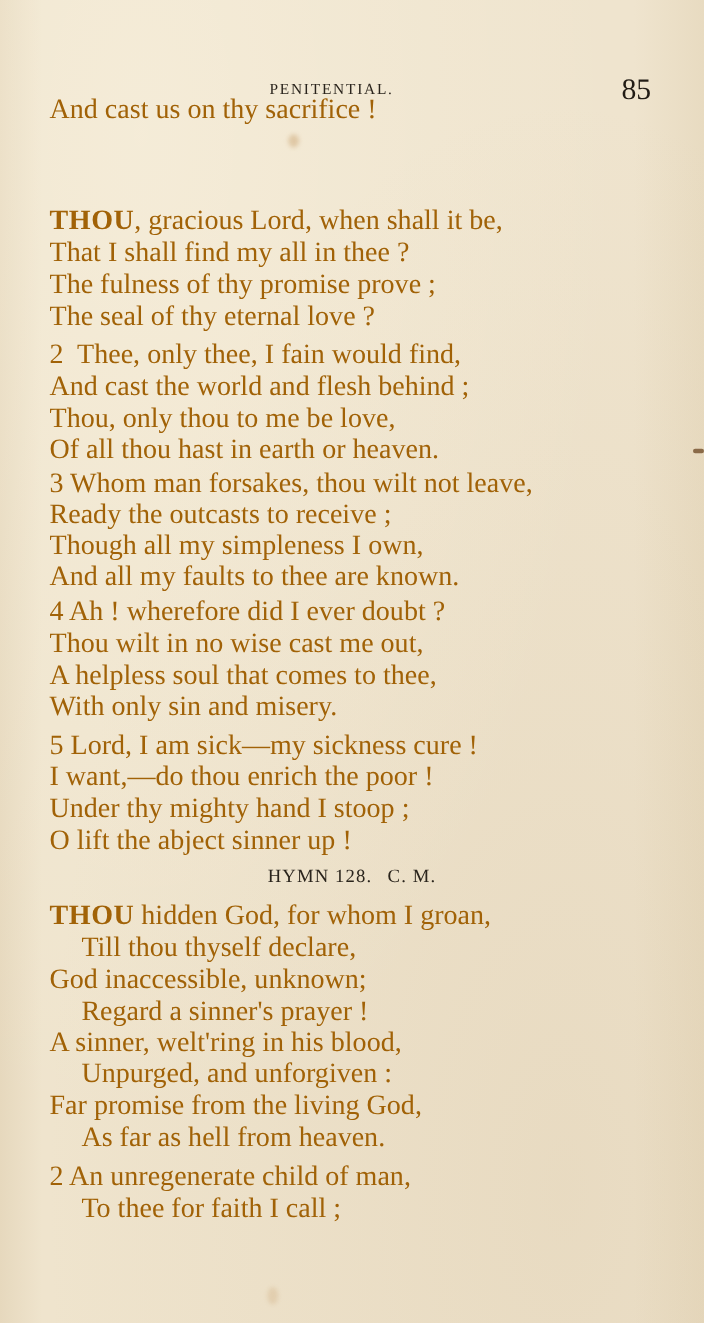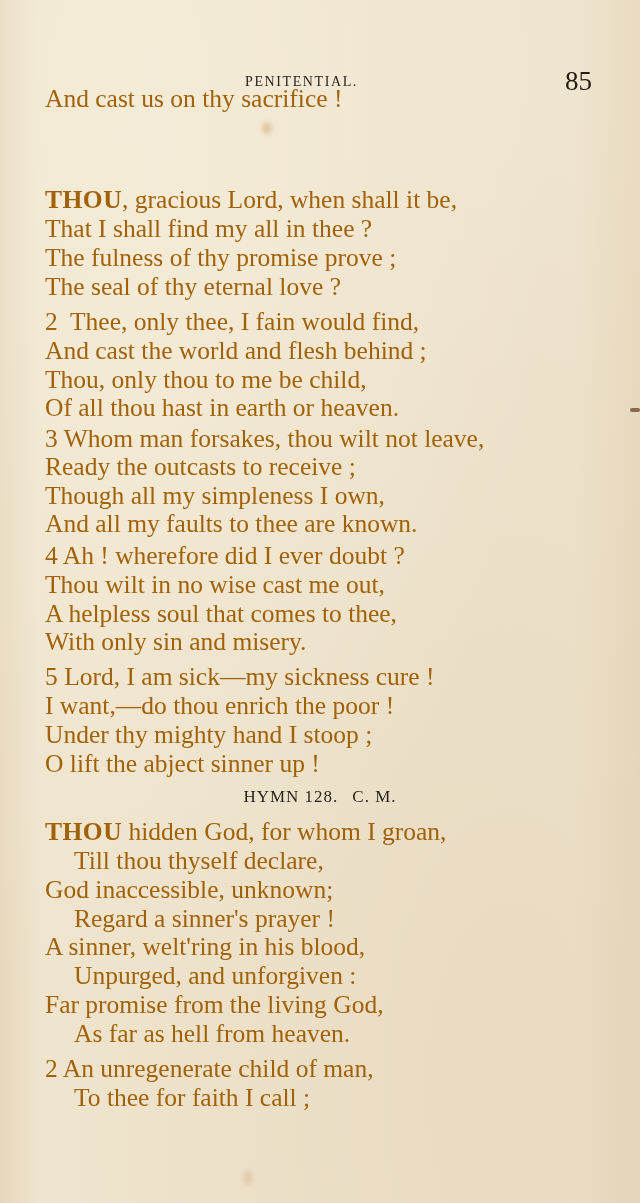--- a/index.html
+++ b/index.html
@@ -99,21 +99,21 @@
 
 
   <div>
     <div class="line" style="top:186px"><span class="smallcaps-lead">THOU</span><span>, gracious Lord, when shall it be,</span></div>
     <div class="line" style="top:215px">That I shall find my all in thee ?</div>
     <div class="line" style="top:244px">The fulness of thy promise prove ;</div>
     <div class="line" style="top:273px">The seal of thy eternal love ?</div>
 
     <div class="line" style="top:308px">2&nbsp; <span class="it">Thee</span>, only <span class="it">thee</span>, I fain would find,</div>
     <div class="line" style="top:337px">And cast the world and flesh behind ;</div>
-    <div class="line" style="top:366px">Thou, only thou to me be child,</div>
+    <div class="line" style="top:366px">Thou, only thou to me be love,</div>
     <div class="line" style="top:394px">Of all thou hast in earth or heaven.</div>
 
     <div class="line" style="top:425px">3  Whom man forsakes, thou wilt not leave,</div>
     <div class="line" style="top:453px">Ready the outcasts to receive ;</div>
     <div class="line" style="top:482px">Though all my simpleness I own,</div>
     <div class="line" style="top:510px">And all my faults to thee are known.</div>
 
     <div class="line" style="top:542px">4  Ah ! wherefore did I ever doubt ?</div>
     <div class="line" style="top:571px">Thou wilt in no wise cast me out,</div>
     <div class="line" style="top:600px">A helpless soul that comes to thee,</div>

